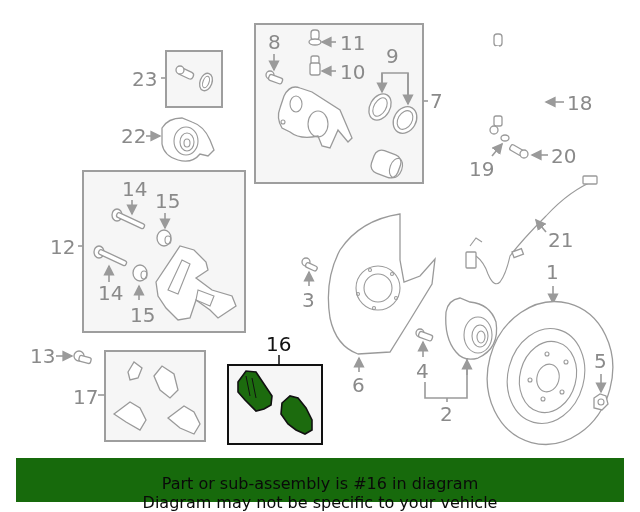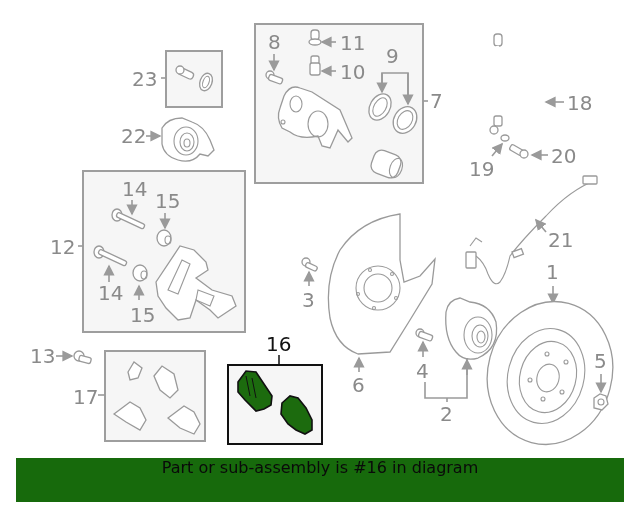--- a/index.html
+++ b/index.html
@@ -10,21 +10,21 @@
   .ln { stroke:#9a9a9a; stroke-width:1.6; fill:none; }
   .part { stroke:#9a9a9a; stroke-width:1.3; fill:#ffffff; }
   .part-in { stroke:#9a9a9a; stroke-width:1.1; fill:none; }
   .box { stroke:#9e9e9e; stroke-width:2; fill:#f6f6f6; }
   .box-hl { stroke:#111111; stroke-width:2; fill:#f6f6f6; }
   .pad { stroke:#111111; stroke-width:1.6; fill:#1c6b0e; }
   .banner {
     position:absolute; left:16px; top:458px; width:608px; height:44px;
     background:#176a0c; color:#0a0a0a; text-align:center;
     font-family:"DejaVu Sans", sans-serif; font-size:16px; line-height:19px;
-    padding-top:0; box-sizing:border-box;
+    padding-top:16px; box-sizing:border-box;
   }
   .banner div { white-space:nowrap; }
 </style>
 </head>
 <body>
 
 <svg id="diagram" viewBox="0 0 640 455" xmlns="http://www.w3.org/2000/svg">
   <defs>
     <marker id="ah" markerWidth="7" markerHeight="7" refX="6" refY="3.5" orient="auto">
       <path d="M0,0 L7,3.5 L0,7 z" fill="#9a9a9a"></path>
@@ -276,13 +276,14 @@
     <line class="ln" x1="601" y1="374" x2="601" y2="392" marker-end="url(#ah)"></line>
     <g>
       <polygon class="part" points="594,398 600,394 606,396 608,404 602,410 594,408"></polygon>
       <circle class="part-in" cx="601" cy="402" r="3"></circle>
     </g>
   </g>
 </svg>
 
 <div class="banner">
   <div>Part or sub-assembly is #16 in diagram</div>
+  <div>Diagram may not be specific to your vehicle</div>
 </div>
 
 </body></html>

